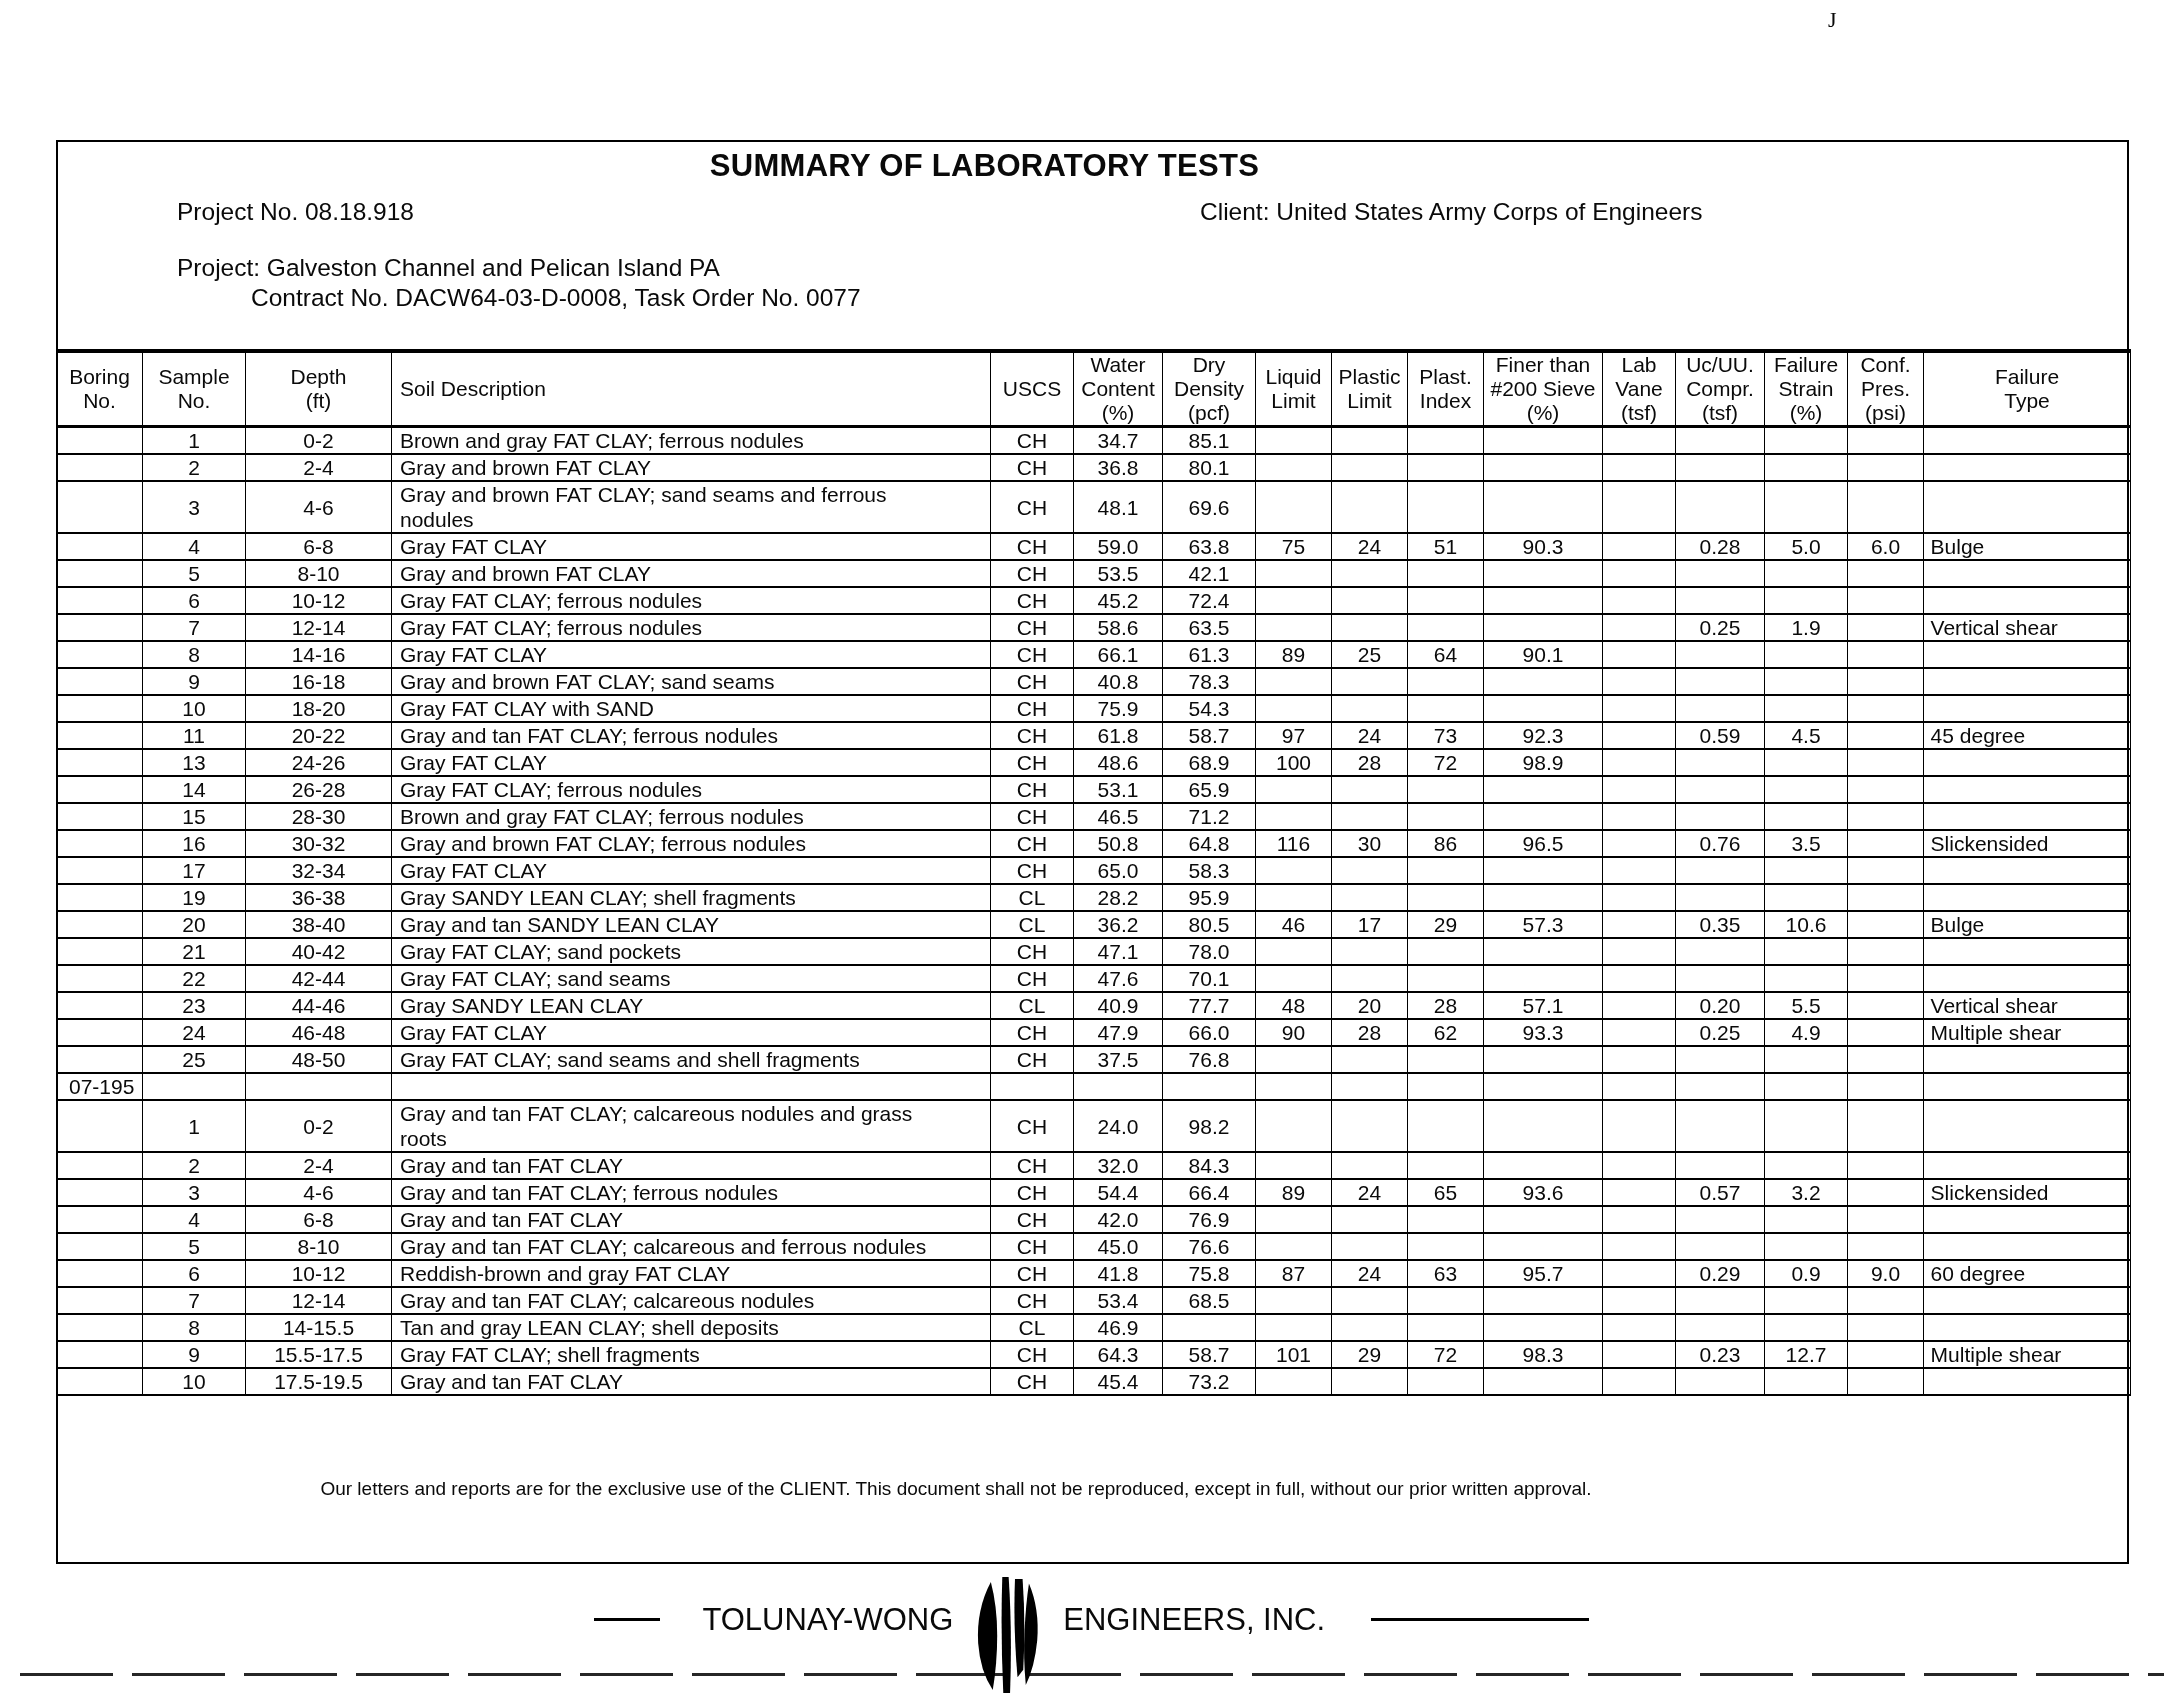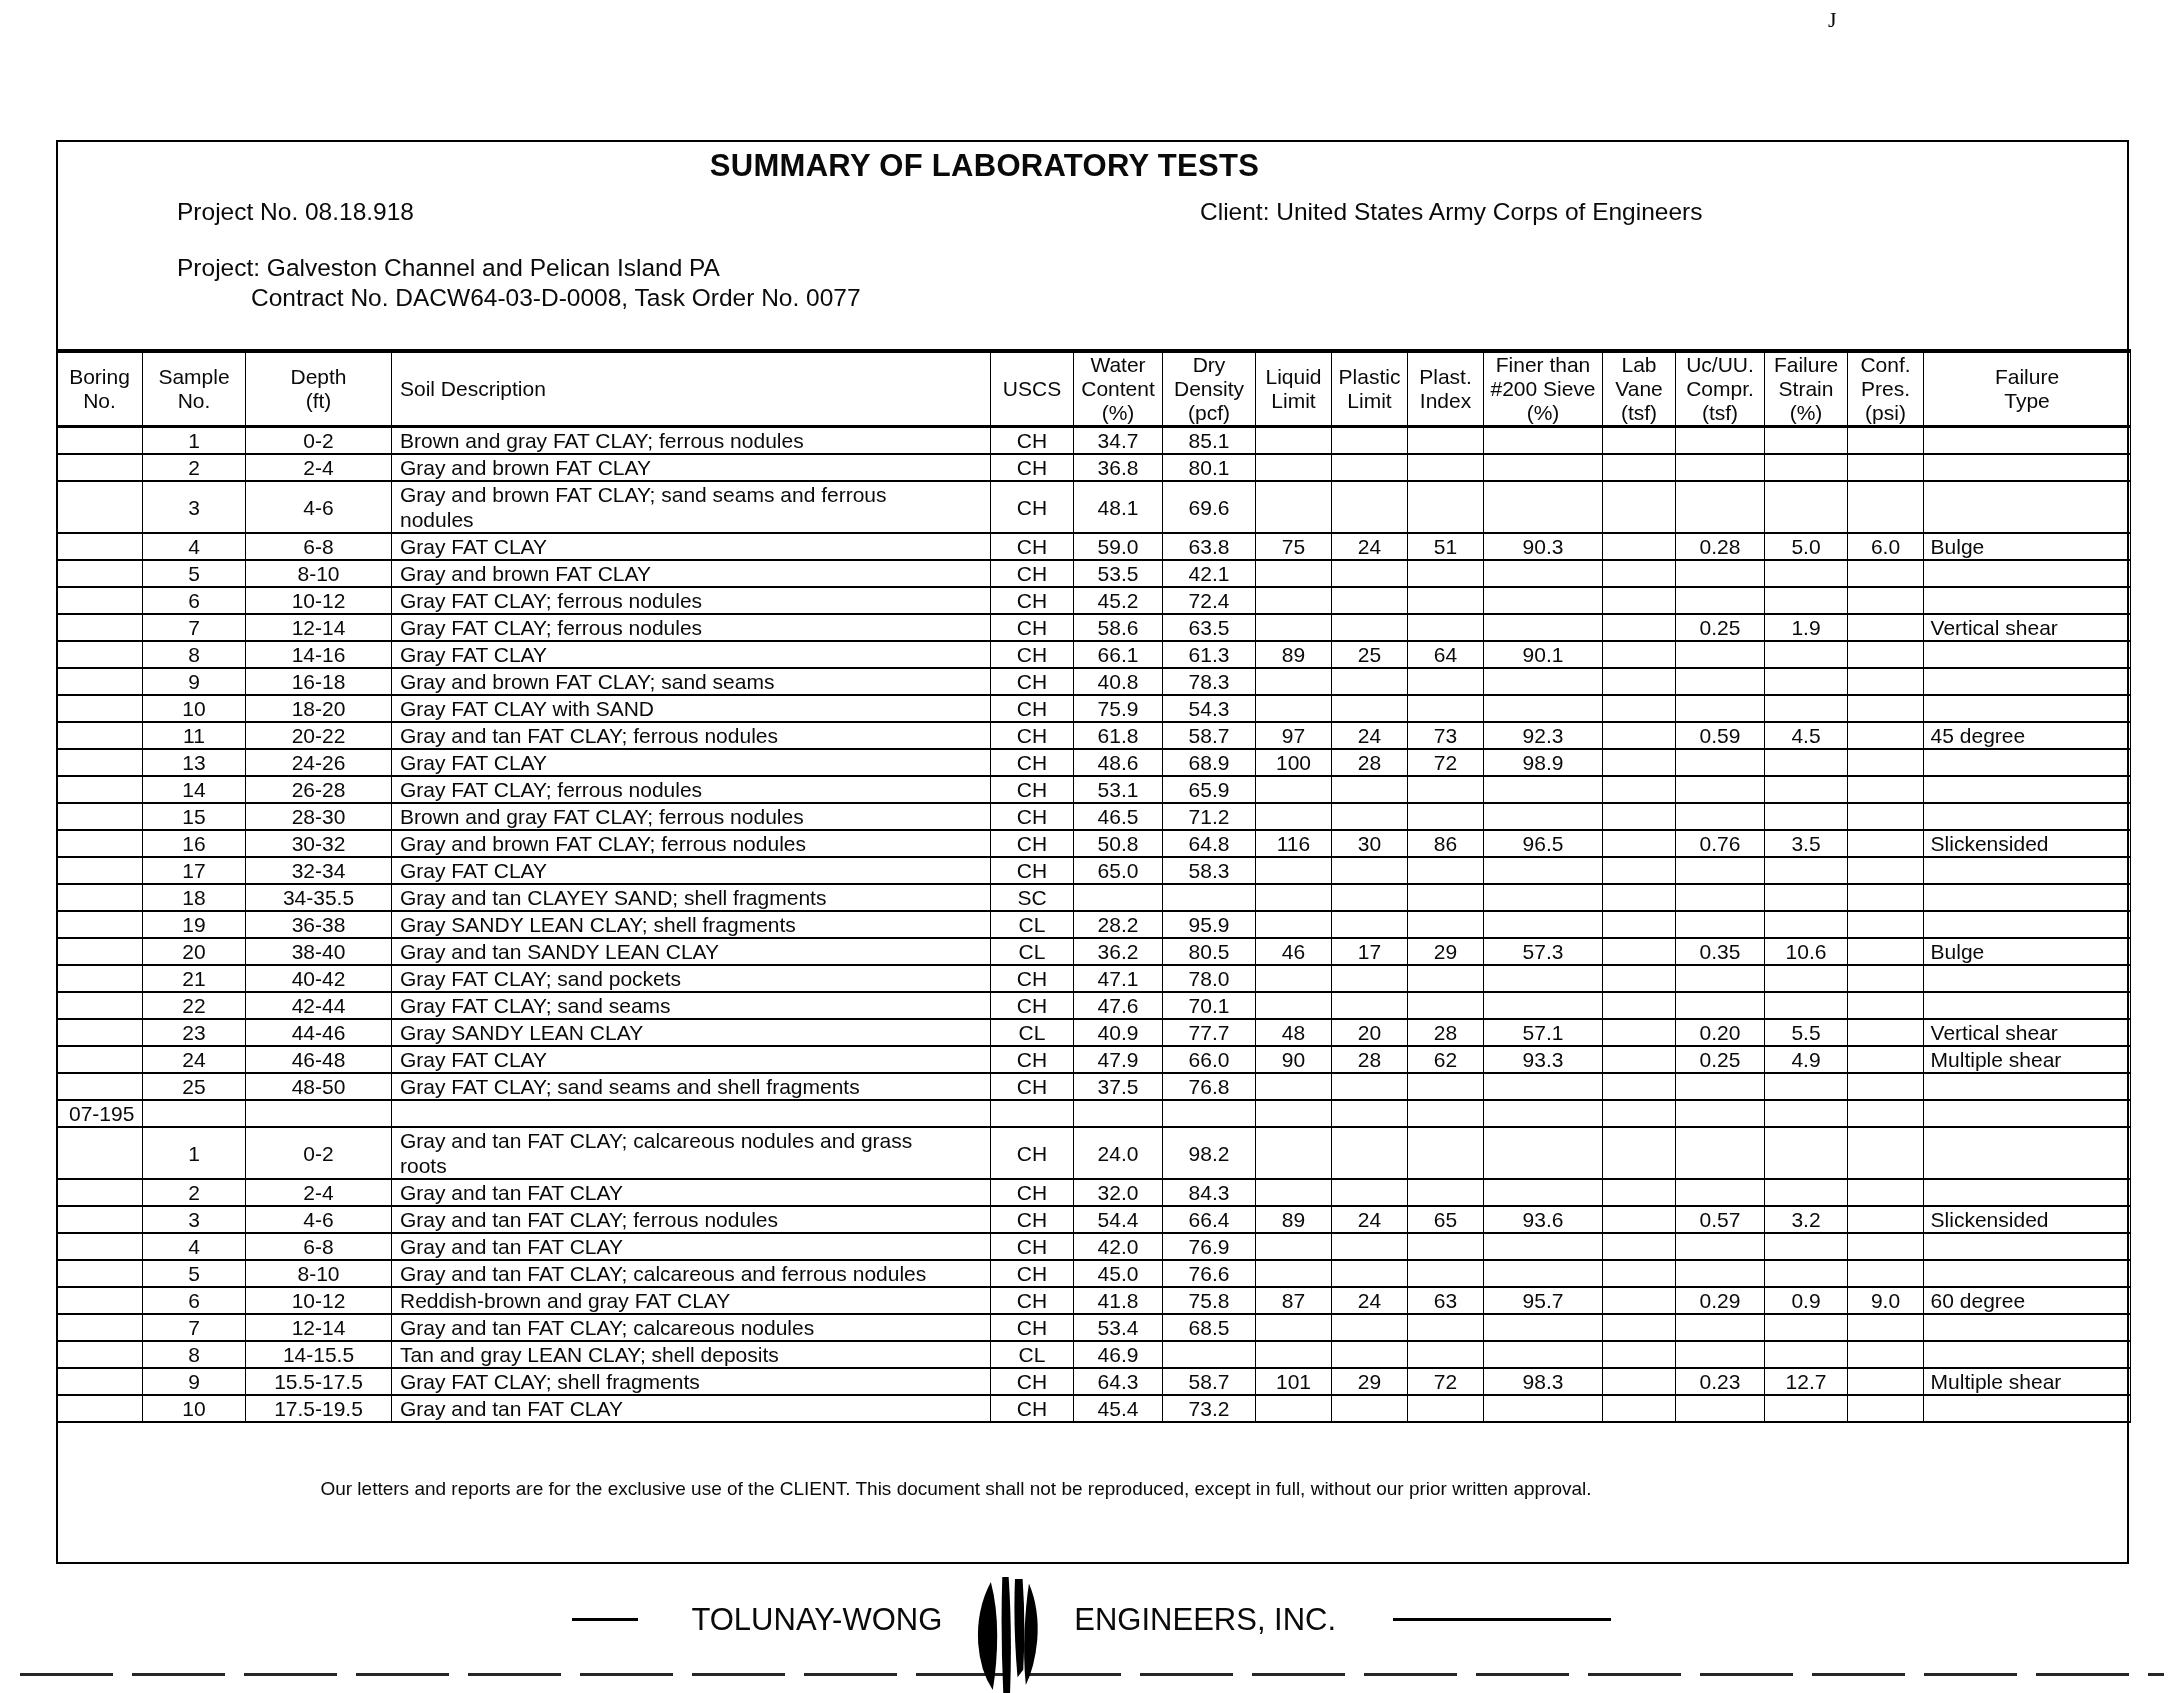--- a/index.html
+++ b/index.html
@@ -72,21 +72,21 @@
   
   .disclaimer {
     position:absolute; left:56px; top:1478px; width:1800px;
     text-align:center; font-size:19px;
   }
 
   
   .footer-line {
     position:absolute; left:0; top:1556px; width:2183px;
     display:flex; justify-content:center; align-items:center;
-    gap:27px;
+    gap:16px;
     font-size:31px;
     white-space:nowrap;
   }
   .rule { height:3.3px; background:#000; }
   .rule.left  { width:66px; margin-right:26.5px; }
   .rule.right { width:218px; margin-left:30px; }
   .company-logo { transform:translateY(18.5px); }
   .company-logo svg { display:block; }
 
   
@@ -459,38 +459,20 @@
         <td class="col-plast_index"></td>
         <td class="col-finer_200"></td>
         <td class="col-lab_vane"></td>
         <td class="col-uc_compr"></td>
         <td class="col-failure_strain"></td>
         <td class="col-conf_pres"></td>
         <td class="col-failure_type"></td>
       </tr>
       <tr>
         <td class="col-boring"></td>
-        <td class="col-sample">18</td>
-        <td class="col-depth">34-35.5</td>
-        <td class="col-description">Gray and tan CLAYEY SAND; shell fragments</td>
-        <td class="col-uscs">SC</td>
-        <td class="col-water_content"></td>
-        <td class="col-dry_density"></td>
-        <td class="col-liquid_limit"></td>
-        <td class="col-plastic_limit"></td>
-        <td class="col-plast_index"></td>
-        <td class="col-finer_200"></td>
-        <td class="col-lab_vane"></td>
-        <td class="col-uc_compr"></td>
-        <td class="col-failure_strain"></td>
-        <td class="col-conf_pres"></td>
-        <td class="col-failure_type"></td>
-      </tr>
-      <tr>
-        <td class="col-boring"></td>
         <td class="col-sample">19</td>
         <td class="col-depth">36-38</td>
         <td class="col-description">Gray SANDY LEAN CLAY; shell fragments</td>
         <td class="col-uscs">CL</td>
         <td class="col-water_content">28.2</td>
         <td class="col-dry_density">95.9</td>
         <td class="col-liquid_limit"></td>
         <td class="col-plastic_limit"></td>
         <td class="col-plast_index"></td>
         <td class="col-finer_200"></td>

